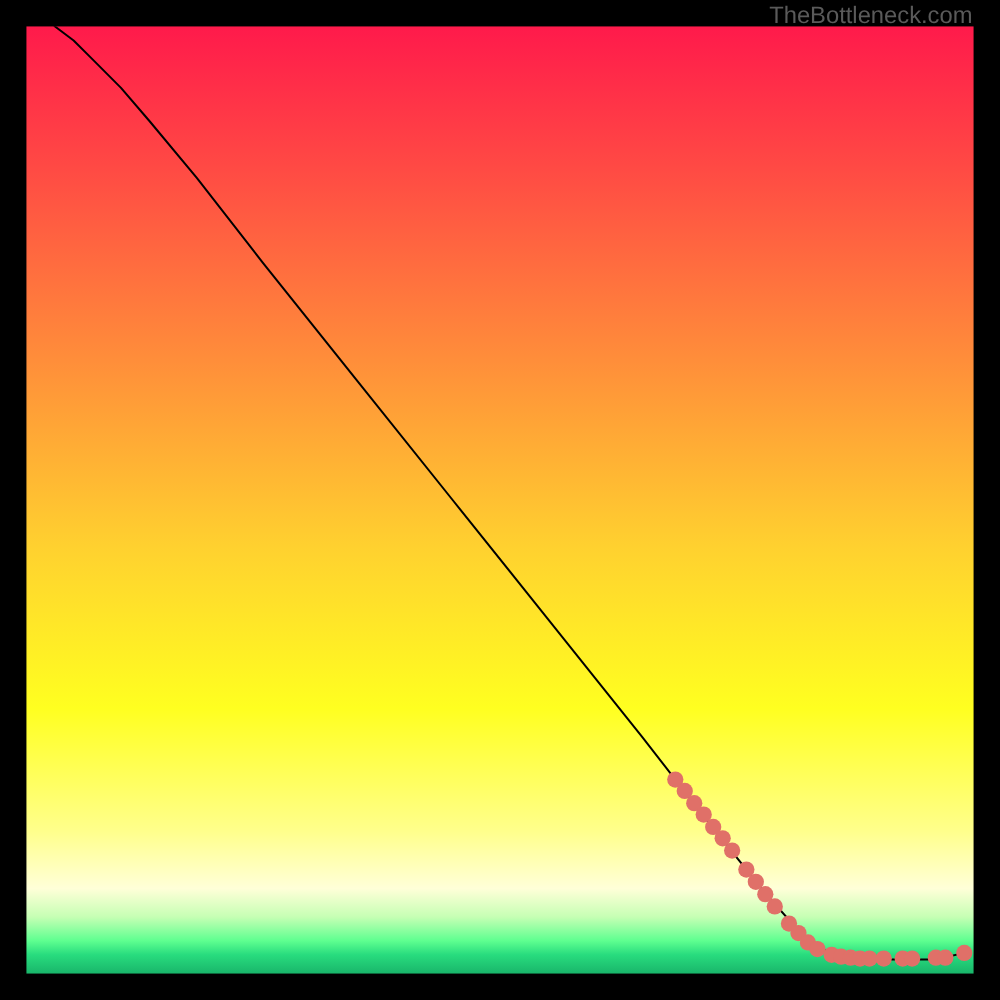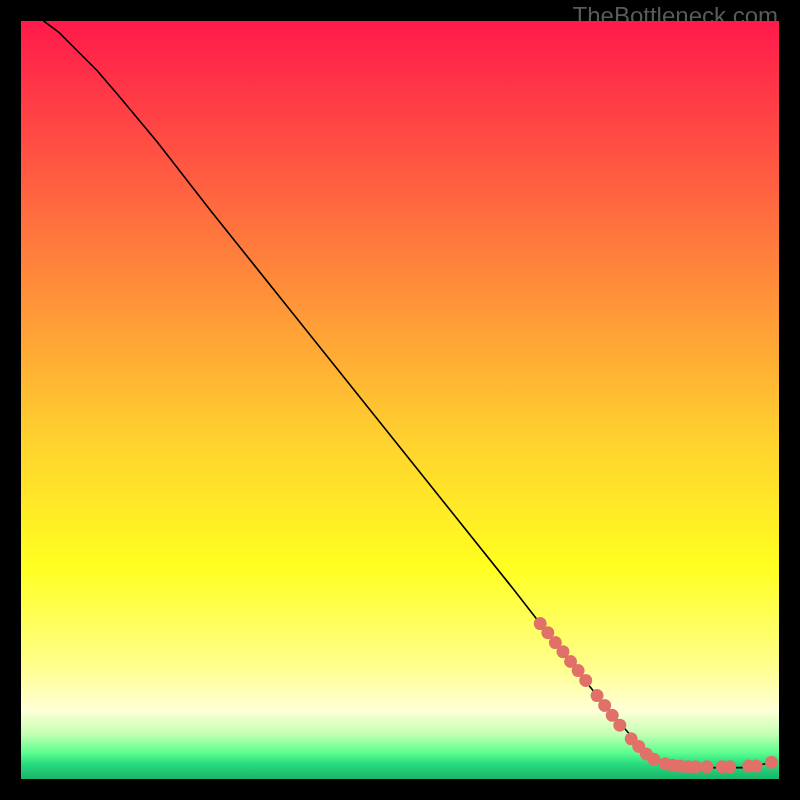--- a/index.html
+++ b/index.html
@@ -23,21 +23,21 @@
     top: 21px;
     width: 758px;
     height: 758px;
     
   }
   .watermark {
     position: absolute;
     top: 2px;
     right: 22px;
     color: #5a5a5a;
-    font-size: 24px;
+    font-size: 19px;
     font-weight: 500;
     letter-spacing: 0px;
     user-select: none;
   }
   svg { display: block; }
 </style>
 </head>
 <body>
 
 <div class="frame">

